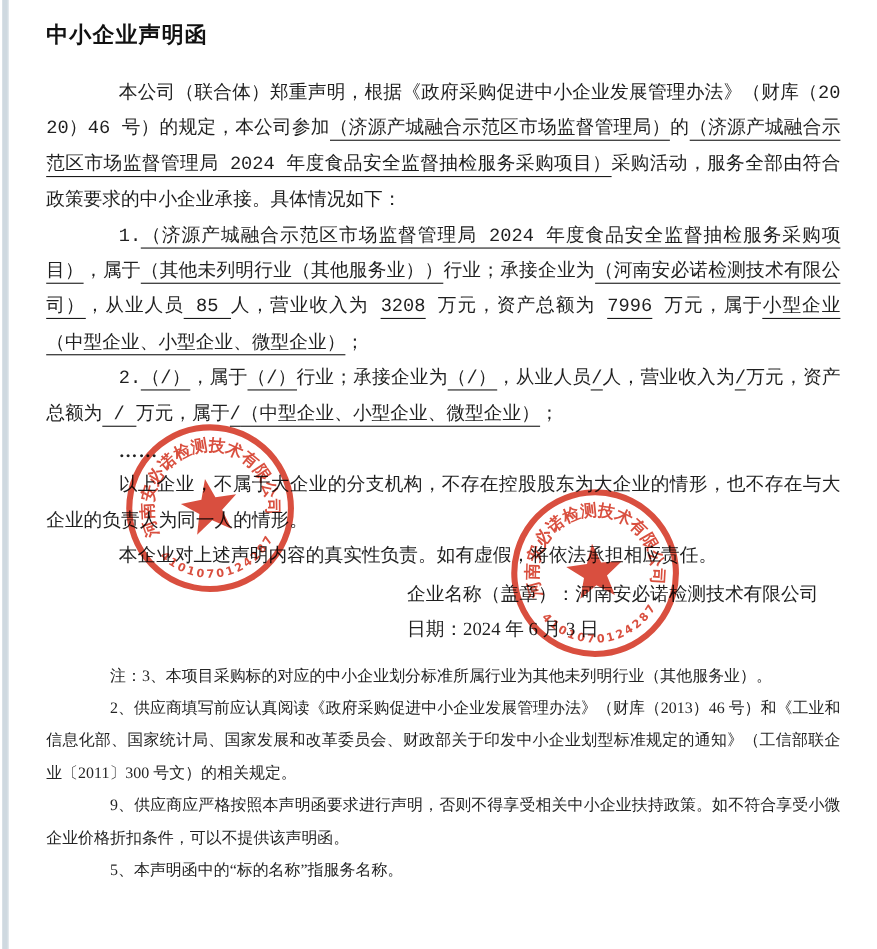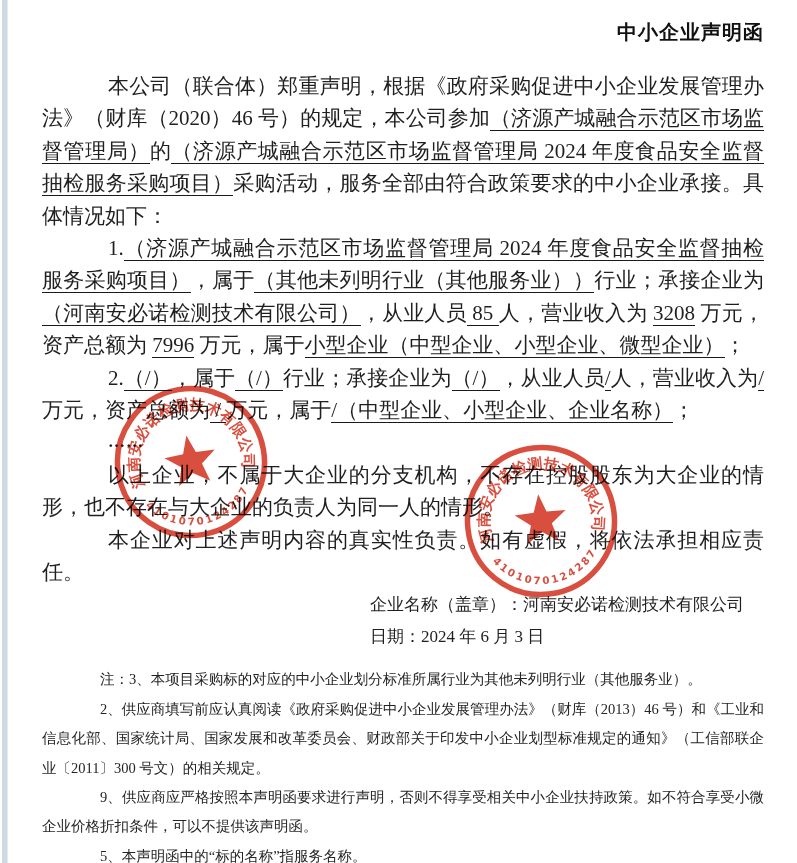--- a/index.html
+++ b/index.html
@@ -14,29 +14,30 @@
   .edge-strip{
     position:absolute;left:2px;top:0;width:5px;height:863px;
     background:#cfd9e0;border-right:1px solid #e4eaee;
   }
   .content{
     position:absolute;left:42px;top:10px;width:722px;
   }
   h1.doc-title{
     margin:8px 0 24px 0;
     font-size:20px;line-height:28px;
-    font-weight:bold;text-align:right;
+    font-weight:bold;text-align:left;
     letter-spacing:1px;color:#111;
   }
   p.body-par{
     margin:0;
-    font-size:21px;line-height:32.4px;
+    font-size:17px;line-height:32.4px;
     text-align:justify;
     text-indent:66px;
     word-break:break-all;
+    font-family:Liberation Mono, monospace;
   }
   p.ellipsis-par{
     margin:0;font-size:17px;line-height:32.4px;
     text-indent:66px;font-weight:bold;letter-spacing:1px;
   }
   .u{border-bottom:1px solid #1a1a1a;}
   p.sig-line{
     margin:0;font-size:17px;line-height:32.4px;
     text-indent:0;padding-left:328px;text-align:left;
   }
@@ -59,21 +60,21 @@
 <body>
 
 <div class="page">
   <div class="edge-strip"></div>
 
   <div class="content">
     <h1 class="doc-title">中小企业声明函</h1>
 
     <p class="body-par"><span>本公司（联合体）郑重声明，根据《政府采购促进中小企业发展管理办法》（财库（2020）46 号）的规定，本公司参加</span><span class="u">（济源产城融合示范区市场监督管理局）</span><span>的</span><span class="u">（济源产城融合示范区市场监督管理局 2024 年度食品安全监督抽检服务采购项目）</span><span>采购活动，服务全部由符合政策要求的中小企业承接。具体情况如下：</span></p>
     <p class="body-par"><span>1.</span><span class="u">（济源产城融合示范区市场监督管理局 2024 年度食品安全监督抽检服务采购项目）</span><span>，属于</span><span class="u">（其他未列明行业（其他服务业））</span><span>行业；承接企业为</span><span class="u">（河南安必诺检测技术有限公司）</span><span>，从业人员</span><span class="u"> 85 </span><span>人，营业收入为 </span><span class="u">3208</span><span> 万元，资产总额为 </span><span class="u">7996</span><span> 万元，属于</span><span class="u">小型企业（中型企业、小型企业、微型企业）</span><span>；</span></p>
-    <p class="body-par"><span>2.</span><span class="u">（/）</span><span>，属于</span><span class="u">（/）</span><span>行业；承接企业为</span><span class="u">（/）</span><span>，从业人员</span><span class="u">/</span><span>人，营业收入为</span><span class="u">/</span><span>万元，资产总额为</span><span class="u"> / </span><span>万元，属于</span><span class="u">/</span><span class="u">（中型企业、小型企业、企业名称）</span><span>；</span></p>
+    <p class="body-par"><span>2.</span><span class="u">（/）</span><span>，属于</span><span class="u">（/）</span><span>行业；承接企业为</span><span class="u">（/）</span><span>，从业人员</span><span class="u">/</span><span>人，营业收入为</span><span class="u">/</span><span>万元，资产总额为</span><span class="u"> / </span><span>万元，属于</span><span class="u">/</span><span class="u">（中型企业、小型企业、微型企业）</span><span>；</span></p>
     <p class="ellipsis-par">……</p>
     <p class="body-par">以上企业，不属于大企业的分支机构，不存在控股股东为大企业的情形，也不存在与大企业的负责人为同一人的情形。</p>
     <p class="body-par">本企业对上述声明内容的真实性负责。如有虚假，将依法承担相应责任。</p>
 
     <p class="sig-line">企业名称（盖章）：河南安必诺检测技术有限公司</p>
     <p class="sig-line">日期：2024 年 6 月 3 日</p>
 
     <div class="notes">
         <p class="note">注：3、本项目采购标的对应的中小企业划分标准所属行业为其他未列明行业（其他服务业）。</p>
         <p class="note">2、供应商填写前应认真阅读《政府采购促进中小企业发展管理办法》（财库（2013）46 号）和《工业和信息化部、国家统计局、国家发展和改革委员会、财政部关于印发中小企业划型标准规定的通知》（工信部联企业〔2011〕300 号文）的相关规定。</p>

